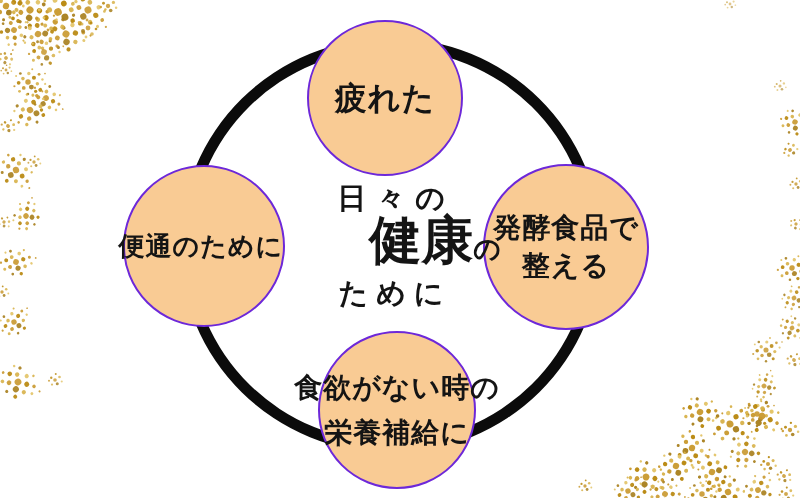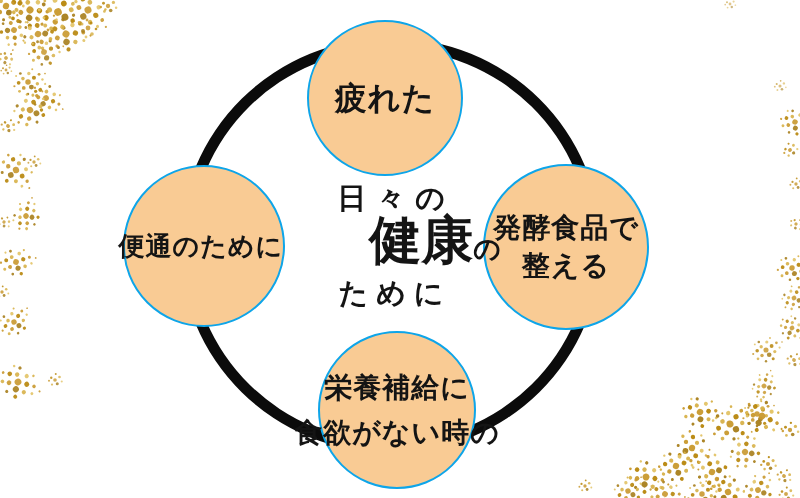--- a/index.html
+++ b/index.html
@@ -22,21 +22,21 @@
     box-sizing:border-box;
     left:180px;top:38px;
     width:421px;height:415px;
     border:11px solid #0b0b0b;
     border-radius:50%;
     z-index:1;
   }
   .node{
     position:absolute;
     box-sizing:border-box;
-    border:2px solid #0ea5e9;
+    border:2px solid #6d28d9;
     border-radius:50%;
     background:#f9cb94;
     z-index:2;
     display:flex;
     flex-direction:column;
     align-items:center;
     justify-content:center;
     text-align:center;
     color:#141414;
     font-weight:700;
@@ -192,22 +192,22 @@
   <div class="node node-left">
     <div class="line">便通のために</div>
   </div>
 
   <div class="node node-right">
     <div class="line">発酵食品で</div>
     <div class="line">整える</div>
   </div>
 
   <div class="node node-bottom">
+    <div class="line">食欲がない時の</div>
     <div class="line">栄養補給に</div>
-    <div class="line">食欲がない時の</div>
   </div>
 
   <div class="center-title">
     <div class="c1">日々の</div>
     <div class="c2"><span>健康</span><span class="particle">の</span></div>
     <div class="c3">ために</div>
   </div>
 
 </div>
 

